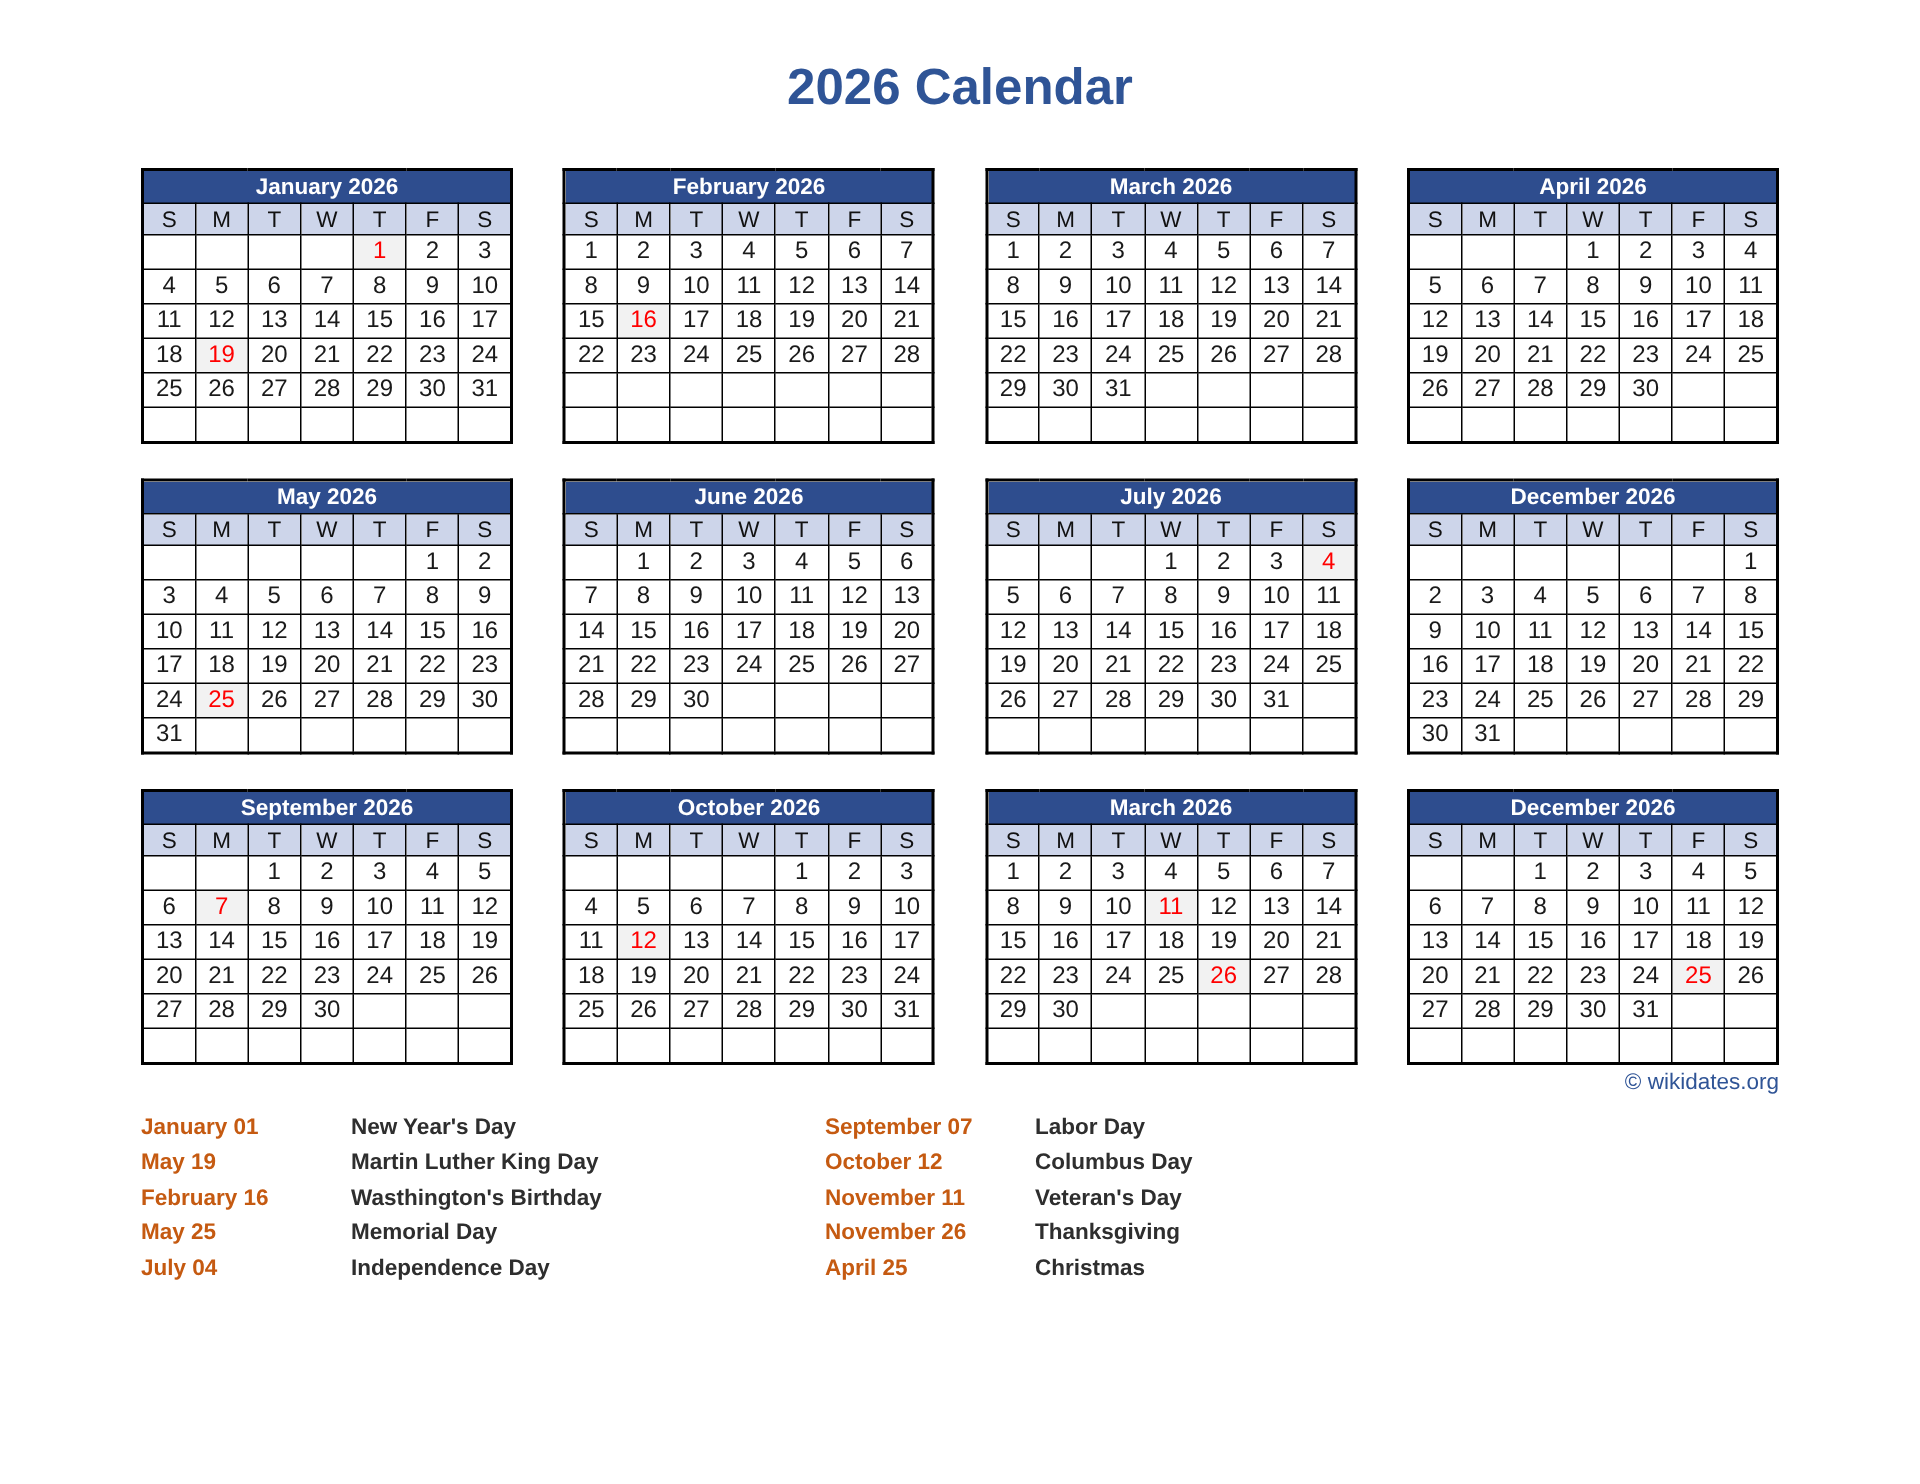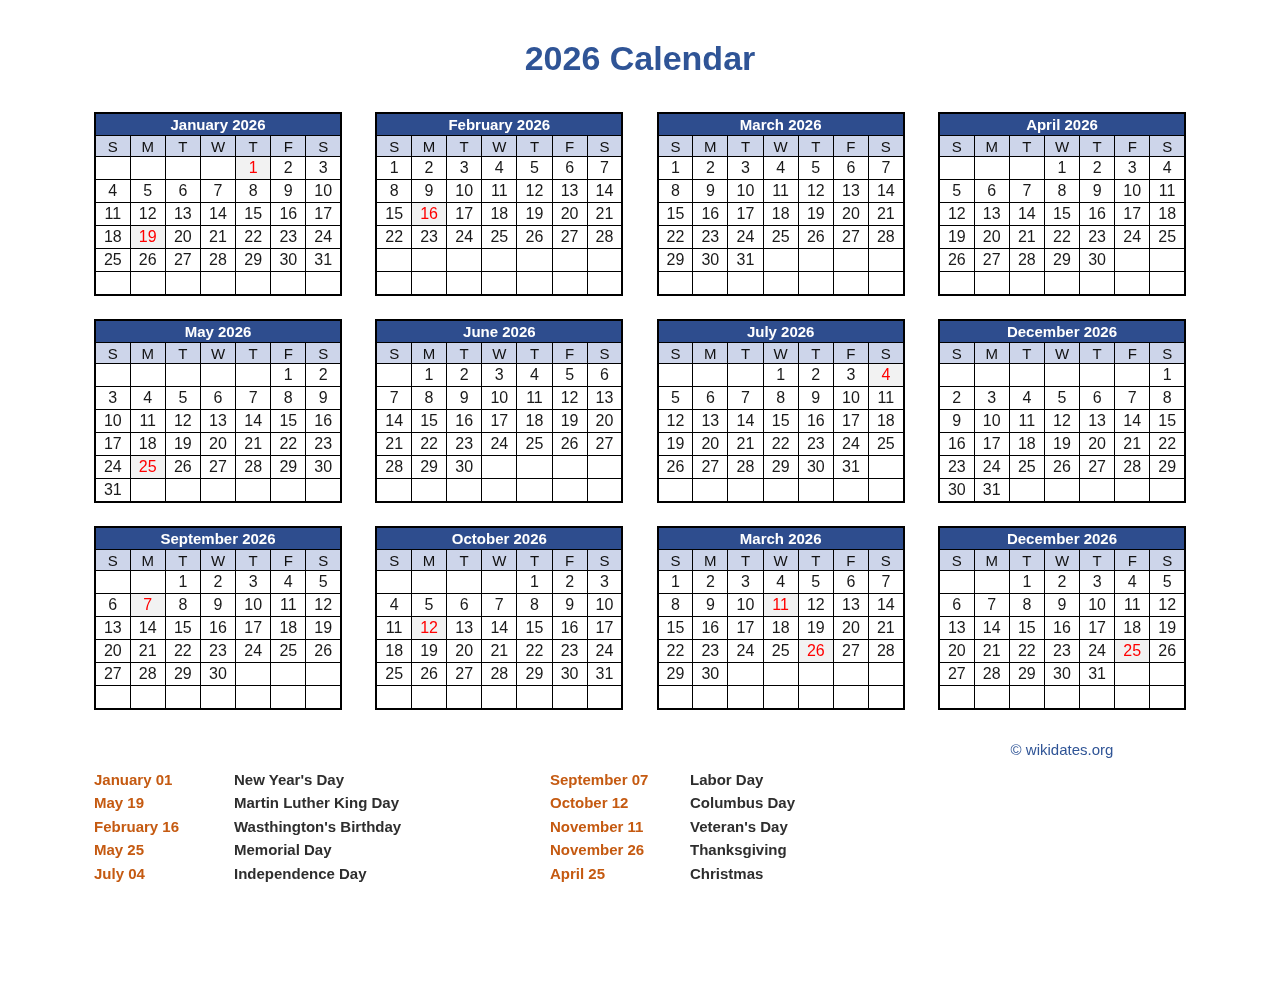--- a/index.html
+++ b/index.html
@@ -54,26 +54,25 @@
   td.date.red{
     color:var(--holiday-red,#FF0000);
     background:var(--holiday-cell-bg,#F2F2F2);
   }
   .attr-row{
     width:1092px;margin:3px auto 0;
     display:flex;justify-content:flex-end;
   }
   .attribution{
     display:block;width:248px;
-    text-align:center;
+    text-align:right;
     font-size:15px;
     color:var(--attribution-blue,#2F5496);
     text-decoration:none;
     cursor:pointer;
-    margin-top:28px;
   }
   .holidays{
     width:1092px;margin:6px auto 0;
     display:flex;
   }
   .h-col{width:456px;}
   .h-row{
     display:flex;align-items:flex-end;
     height:23.5px;
     font-size:15px;

